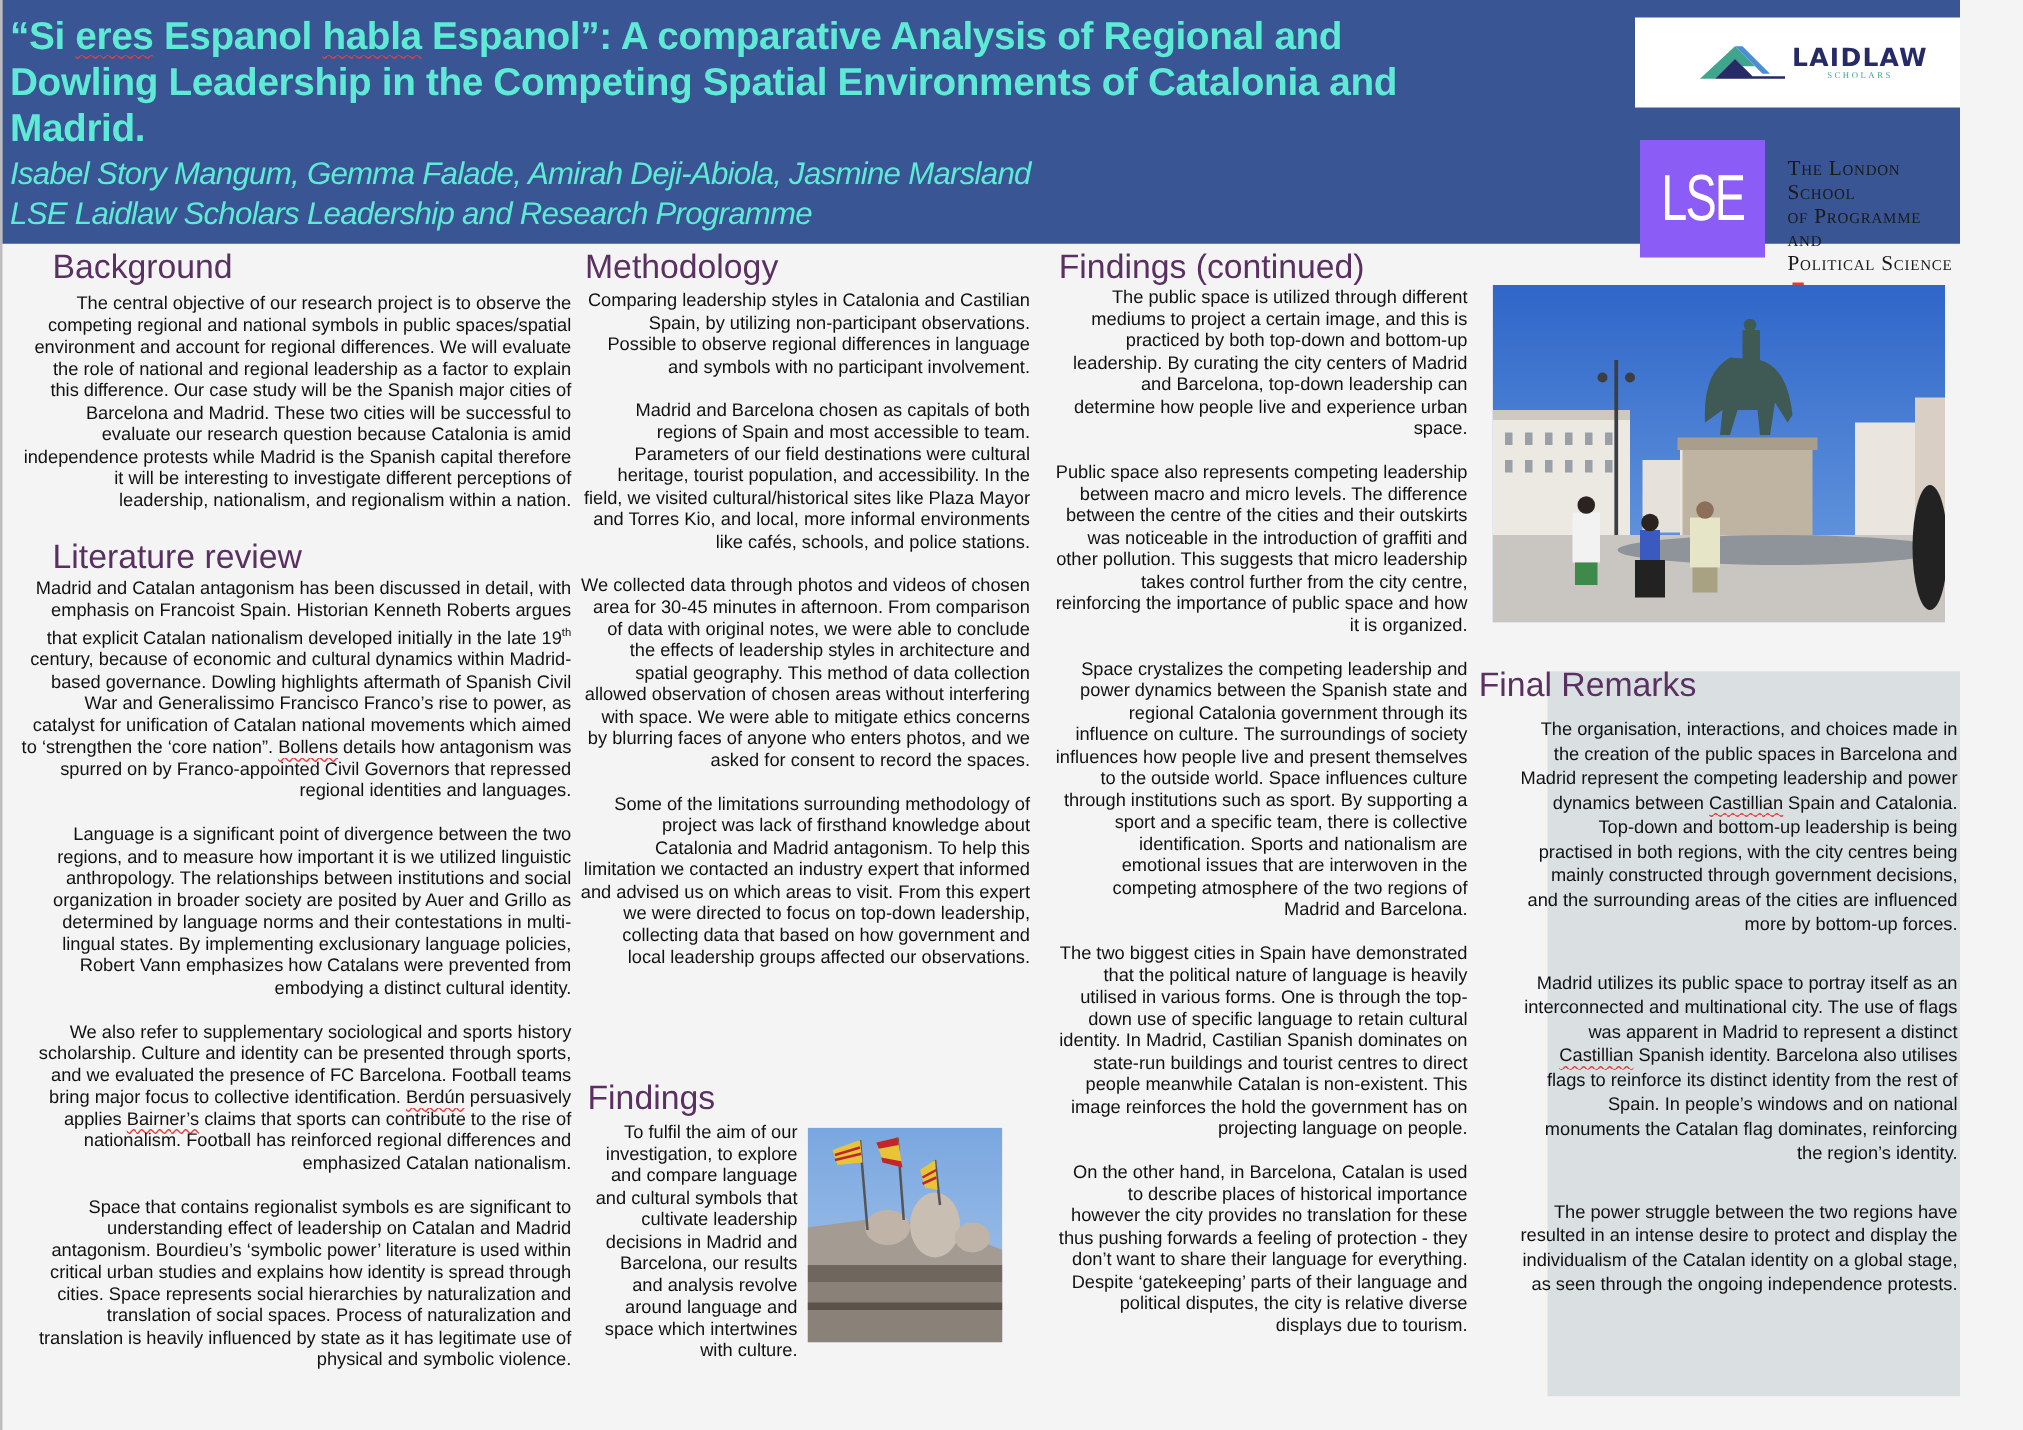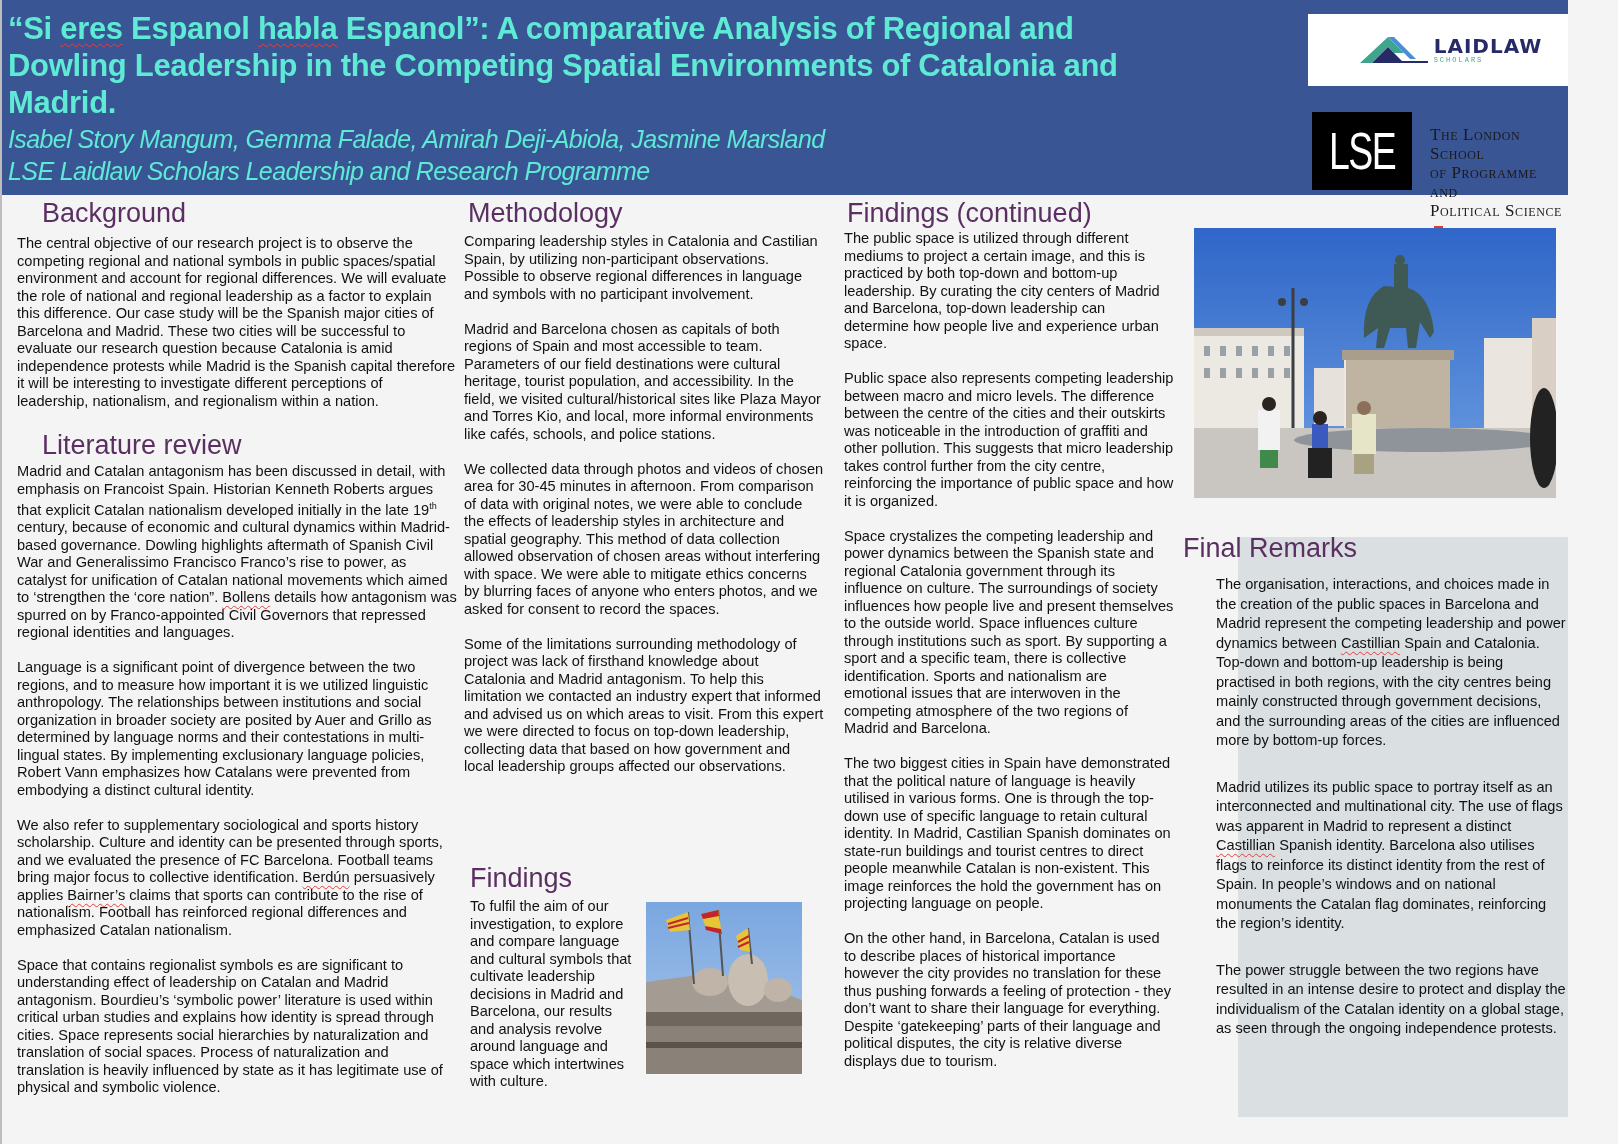--- a/index.html
+++ b/index.html
@@ -22,42 +22,42 @@
   }
   .title .squig { text-decoration: underline wavy #e04040; text-decoration-thickness: 1px; text-underline-offset: 4px; }
   .authors, .programme {
     position: absolute; left: 6px; font-style: italic;
     font-family: "Liberation Sans", sans-serif; font-size: 25px; letter-spacing: -0.6px;
   }
   .authors { top: 125px; }
   .programme { top: 157px; }
   .laidlaw-box {
     position: absolute; left: 1306px; top: 14px; width: 284px; height: 72px; background: #fff;
-    display: flex; align-items: center; justify-content: center;
+    display: flex; align-items: center; justify-content: center; text-align: center;
   }
   .laidlaw-word { font-family: "DejaVu Sans", sans-serif; font-weight: bold; color: #262a66; font-size: 20px; letter-spacing: 1px; line-height: 20px; }
-  .laidlaw-sub { font-family: Liberation Mono, monospace; color: #3fa58d; font-size: 7px; letter-spacing: 2px; }
+  .laidlaw-sub { font-family: Liberation Serif, serif; color: #3fa58d; font-size: 7px; letter-spacing: 2px; }
   .lse-box {
-    position: absolute; left: 1310px; top: 112px; width: 100px; height: 78px; background: #000000;
+    position: absolute; left: 1310px; top: 112px; width: 100px; height: 94px; background: #8b5cf6;
     color: #fff; display: flex; align-items: center; justify-content: center;
     font-family: "Liberation Sans", sans-serif; font-size: 52px; letter-spacing: -2px; transform-origin: center;
   }
   .lse-box span { display: inline-block; transform: scaleX(0.72); }
   .lse-name {
     position: absolute; left: 1428px; top: 125px; color: #1a1a1a;
     font-family: "Liberation Serif", serif; font-size: 17px; line-height: 19px; letter-spacing: 0.6px; font-variant: small-caps;
   }
   .lse-sq { display: inline-block; width: 9px; height: 9px; background: #e43a27; margin-left: 4px; }
 
   .section-title {
     position: absolute; color: #5a2f61; font-family: "Liberation Sans", sans-serif; font-size: 27px; line-height: 30px;
   }
   .body-text {
     position: absolute; color: #111; font-family: "Liberation Sans", sans-serif;
-    font-size: 14.6px; line-height: 17.5px;
+    font-size: 14.6px; line-height: 17.5px; text-align: right;
   }
   .body-text p { margin: 0 0 17.5px 0; }
   .body-text p:last-child { margin-bottom: 0; }
   .squig { text-decoration: underline wavy #e04040; text-decoration-thickness: 1px; text-underline-offset: 3px; }
 
   .final-box { position: absolute; left: 1236px; top: 537px; width: 340px; height: 580px; background: #dadfe1; }
 
   .photo { position: absolute; overflow: hidden; }
   .photo svg { display: block; }
 </style>

